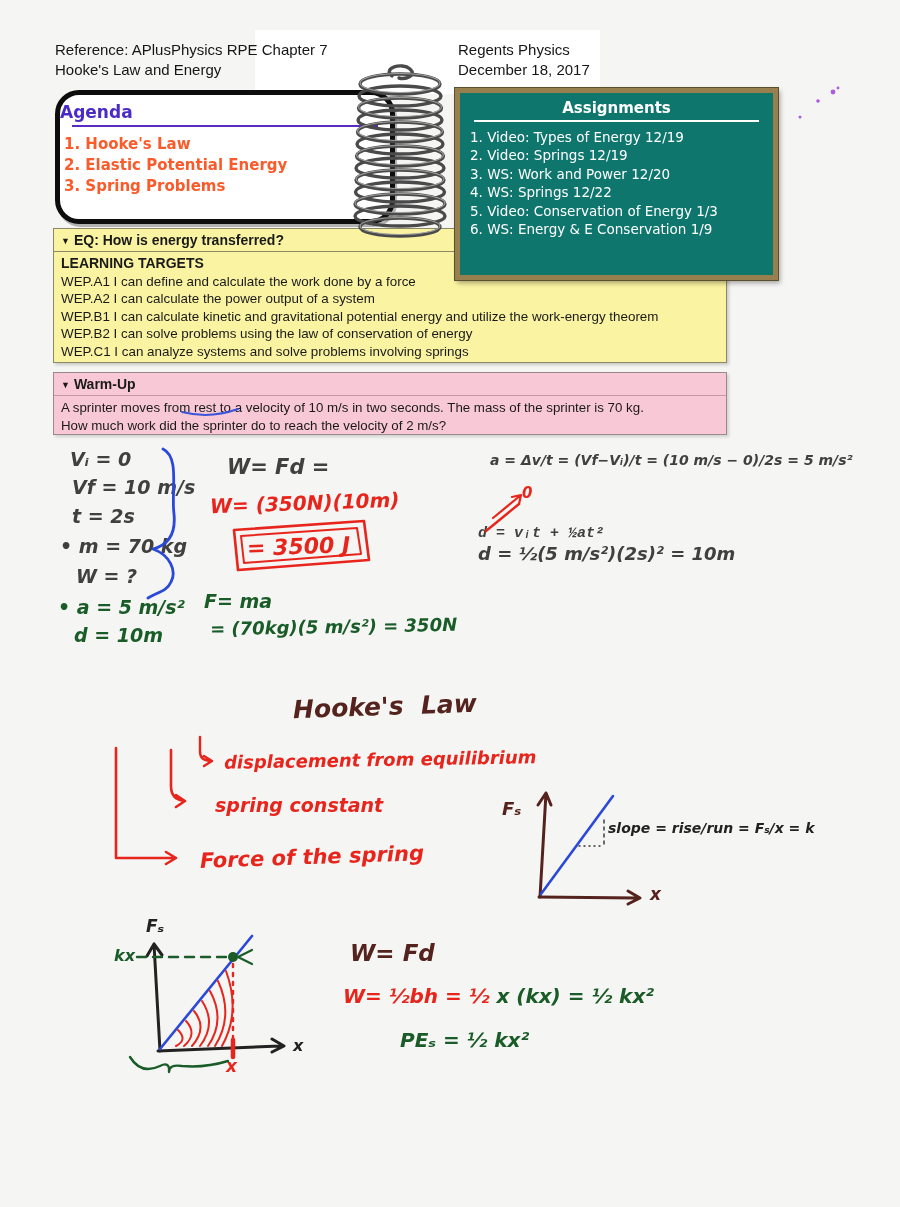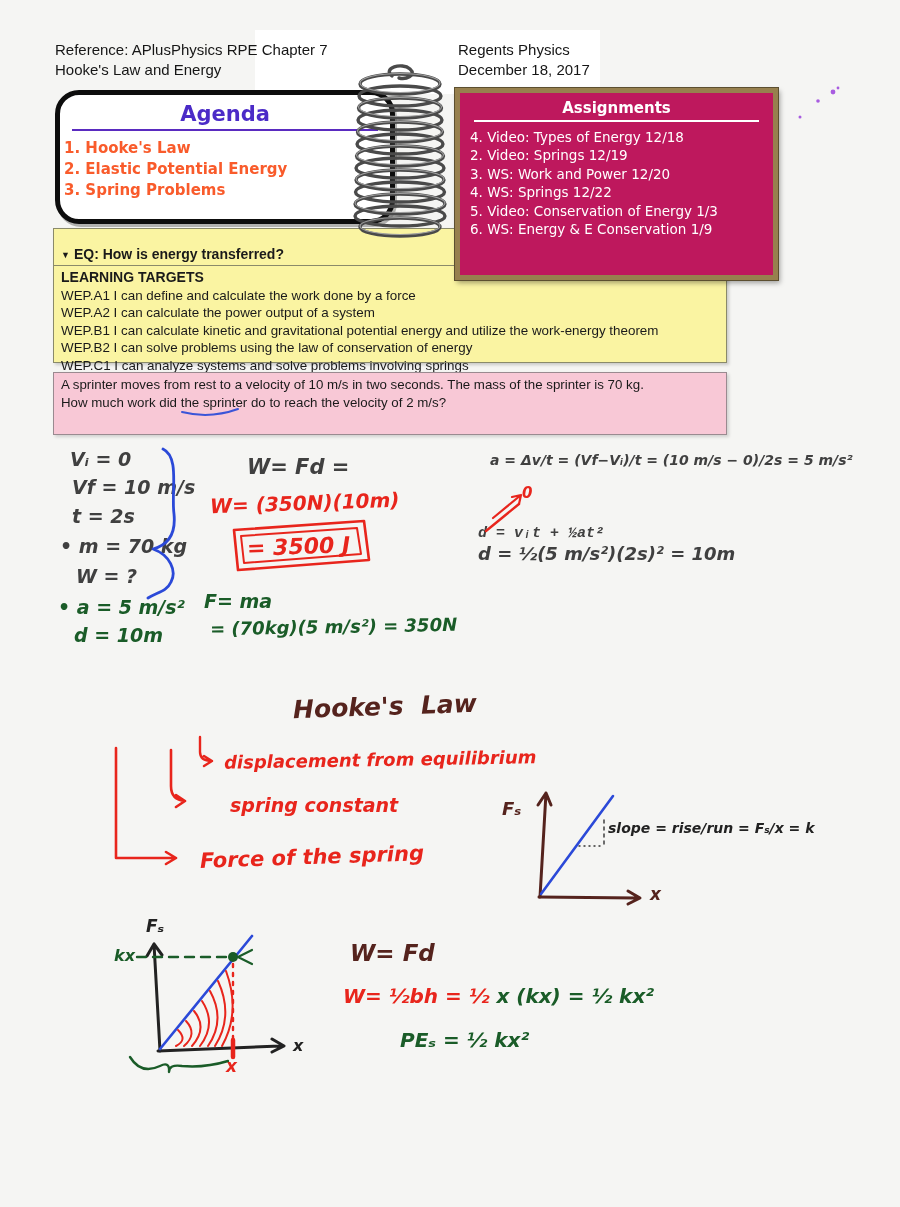--- a/index.html
+++ b/index.html
@@ -6,36 +6,36 @@
   .page{position:relative;width:900px;height:1207px;background:#f5f5f3;overflow:hidden;
         font-family:"Liberation Sans",sans-serif;color:#1a1a1a;}
   .abs{position:absolute;}
   .print{font-size:15px;line-height:20px;color:#161616;}
   .white-back{background:#ffffff;}
 
   
   .agenda{left:55px;top:90px;width:330px;height:124px;background:#ffffff;
           border:5px solid #0d0d0d;border-radius:24px;z-index:1;
           box-shadow:2px 3px 0 rgba(0,0,0,.28);font-family:"DejaVu Sans",sans-serif;}
-  .agenda-title{text-align:center;color:#4b2bc7;font-weight:bold;font-size:21px;margin-top:7px;}
+  .agenda-title{text-align:left;color:#4b2bc7;font-weight:bold;font-size:17px;margin-top:7px;}
   .agenda-hr{border:none;border-top:2px solid #5a2bc0;margin:3px 12px 5px 12px;}
   .agenda-item{color:#f95b2b;font-size:15px;font-weight:600;padding:3px 0 0 4px;}
 
   
-  .assign{left:455px;top:88px;width:313px;height:182px;background:#be185d;
+  .assign{left:455px;top:88px;width:313px;height:182px;background:#0f766e;
           border:5px solid #97804e;z-index:4;font-family:"DejaVu Sans",sans-serif;
           box-shadow:0 0 0 1px #5c4f30,2px 3px 5px rgba(0,0,0,.35);}
   .assign-title{text-align:center;color:#ffffff;font-weight:bold;font-size:15px;margin-top:6px;}
   .assign-hr{border:none;border-top:2px solid #ffffff;margin:3px 14px 4px 14px;}
   .assign-item{color:#ffffff;font-size:13.5px;padding:2.5px 0 0 10px;}
 
   
   .eqbox{left:53px;top:228px;width:672px;height:133px;background:#faf4a2;z-index:2;
          border:1px solid #8a8a6a;box-shadow:2px 2px 3px rgba(0,0,0,.18);}
-  .sec-header{font-weight:bold;font-size:14px;padding:17px 0 3px 7px;border-bottom:1px solid #8a8a6a;}
+  .sec-header{font-weight:bold;font-size:14px;padding:3px 0 3px 7px;border-bottom:1px solid #8a8a6a;}
   .tri{font-size:9px;vertical-align:1px;margin-right:4px;}
   .eq-body{padding:3px 7px;font-size:13.4px;line-height:17.6px;white-space:nowrap;}
   .eq-sub{font-weight:bold;font-size:14px;}
 
   
   .warm{left:53px;top:372px;width:672px;height:61px;background:#f8c8d6;z-index:2;
         border:1px solid #9a8a90;box-shadow:2px 2px 3px rgba(0,0,0,.15);}
   .warm .sec-header{border-bottom:1px solid #c898a8;}
   .warm-body{padding:3px 7px;font-size:13.3px;line-height:18px;white-space:nowrap;}
 
@@ -108,57 +108,60 @@
       <div>WEP.A2 I can calculate the power output of a system</div>
       <div>WEP.B1 I can calculate kinetic and gravitational potential energy and utilize the work-energy theorem</div>
       <div>WEP.B2 I can solve problems using the law of conservation of energy</div>
       <div>WEP.C1 I can analyze systems and solve problems involving springs</div>
     </div>
   </div>
 
   <div class="abs assign">
     <div class="assign-title">Assignments</div>
     <hr class="assign-hr">
-    <div class="assign-item">4. Video: Types of Energy 12/18</div>
+    <div class="assign-item">1. Video: Types of Energy 12/19</div>
     <div class="assign-item">2. Video: Springs 12/19</div>
     <div class="assign-item">3. WS: Work and Power 12/20</div>
     <div class="assign-item">4. WS: Springs 12/22</div>
     <div class="assign-item">5. Video: Conservation of Energy 1/3</div>
     <div class="assign-item">6. WS: Energy &amp; E Conservation 1/9</div>
   </div>
 
   <div class="abs warm">
+    <div class="sec-header">
+      <span class="tri">▼</span><span>Warm-Up</span>
+    </div>
     <div class="warm-body">
       <div>A sprinter moves from rest to a velocity of 10 m/s in two seconds.  The mass of the sprinter is 70 kg.</div>
       <div>How much work did the sprinter do to reach the velocity of 2 m/s?</div>
     </div>
   </div>
 
   <div class="hw blue" style="left:70px;top:448px;font-size:19px;">Vᵢ = 0</div>
   <div class="hw blue" style="left:72px;top:476px;font-size:19px;">Vf = 10 m/s</div>
   <div class="hw blue" style="left:72px;top:505px;font-size:19px;">t = 2s</div>
   <div class="hw blue" style="left:60px;top:535px;font-size:19px;">• m = 70 kg</div>
   <div class="hw blue" style="left:76px;top:565px;font-size:19px;">W = ?</div>
   <div class="hw green" style="left:58px;top:596px;font-size:19px;">• a = 5 m/s²</div>
   <div class="hw green" style="left:74px;top:624px;font-size:19px;">d = 10m</div>
 
-  <div class="hw blue" style="left:227px;top:455px;font-size:21px;margin-left:20px;">W= Fd =</div>
+  <div class="hw blue" style="left:227px;top:455px;font-size:21px;">W= Fd =</div>
   <div class="hw red" style="left:210px;top:491px;font-size:20px;transform:rotate(-2deg);">W= (350N)(10m)</div>
   <div class="hw red" style="left:247px;top:534px;font-size:22px;transform:rotate(-2deg);">= 3500 J</div>
   <div class="hw green" style="left:204px;top:590px;font-size:19px;">F= ma</div>
   <div class="hw green" style="left:210px;top:616px;font-size:18px;transform:rotate(-1deg);">= (70kg)(5 m/s²) = 350N</div>
 
   <div class="hw blue" style="left:490px;top:452px;font-size:14px;">a = Δv/t = (Vf−Vᵢ)/t = (10 m/s − 0)/2s = 5 m/s²</div>
   <div class="hw blue" style="left:478px;top:525px;font-size:15px;font-family:Liberation Mono, monospace;"><span>d = </span><span>vᵢt</span><span> + ½at²</span></div>
   <div class="hw red" style="left:522px;top:484px;font-size:15px;">0</div>
   <div class="hw blue" style="left:478px;top:543px;font-size:18px;">d = ½(5 m/s²)(2s)² = 10m</div>
 
   <div class="hw maroon" style="left:293px;top:692px;font-size:25px;transform:rotate(-2deg);">Hooke's  Law</div>
   <div class="hw red" style="left:224px;top:749px;font-size:18px;transform:rotate(-1deg);">displacement from equilibrium</div>
-  <div class="hw red" style="left:230px;top:794px;font-size:19px;">spring constant</div>
+  <div class="hw red" style="left:215px;top:794px;font-size:19px;">spring constant</div>
   <div class="hw red" style="left:200px;top:845px;font-size:21px;transform:rotate(-2deg);">Force of the spring</div>
 
   <div class="hw maroon" style="left:502px;top:798px;font-size:18px;">Fₛ</div>
   <div class="hw maroon" style="left:650px;top:884px;font-size:17px;">x</div>
   <div class="hw ink-black" style="left:608px;top:820px;font-size:14px;">slope = rise/run = Fₛ/x = k</div>
 
   <div class="hw ink-black" style="left:146px;top:916px;font-size:17px;">Fₛ</div>
   <div class="hw green" style="left:114px;top:946px;font-size:16px;">kx</div>
   <div class="hw ink-black" style="left:293px;top:1036px;font-size:16px;">x</div>
   <div class="hw red" style="left:226px;top:1056px;font-size:17px;">x</div>

